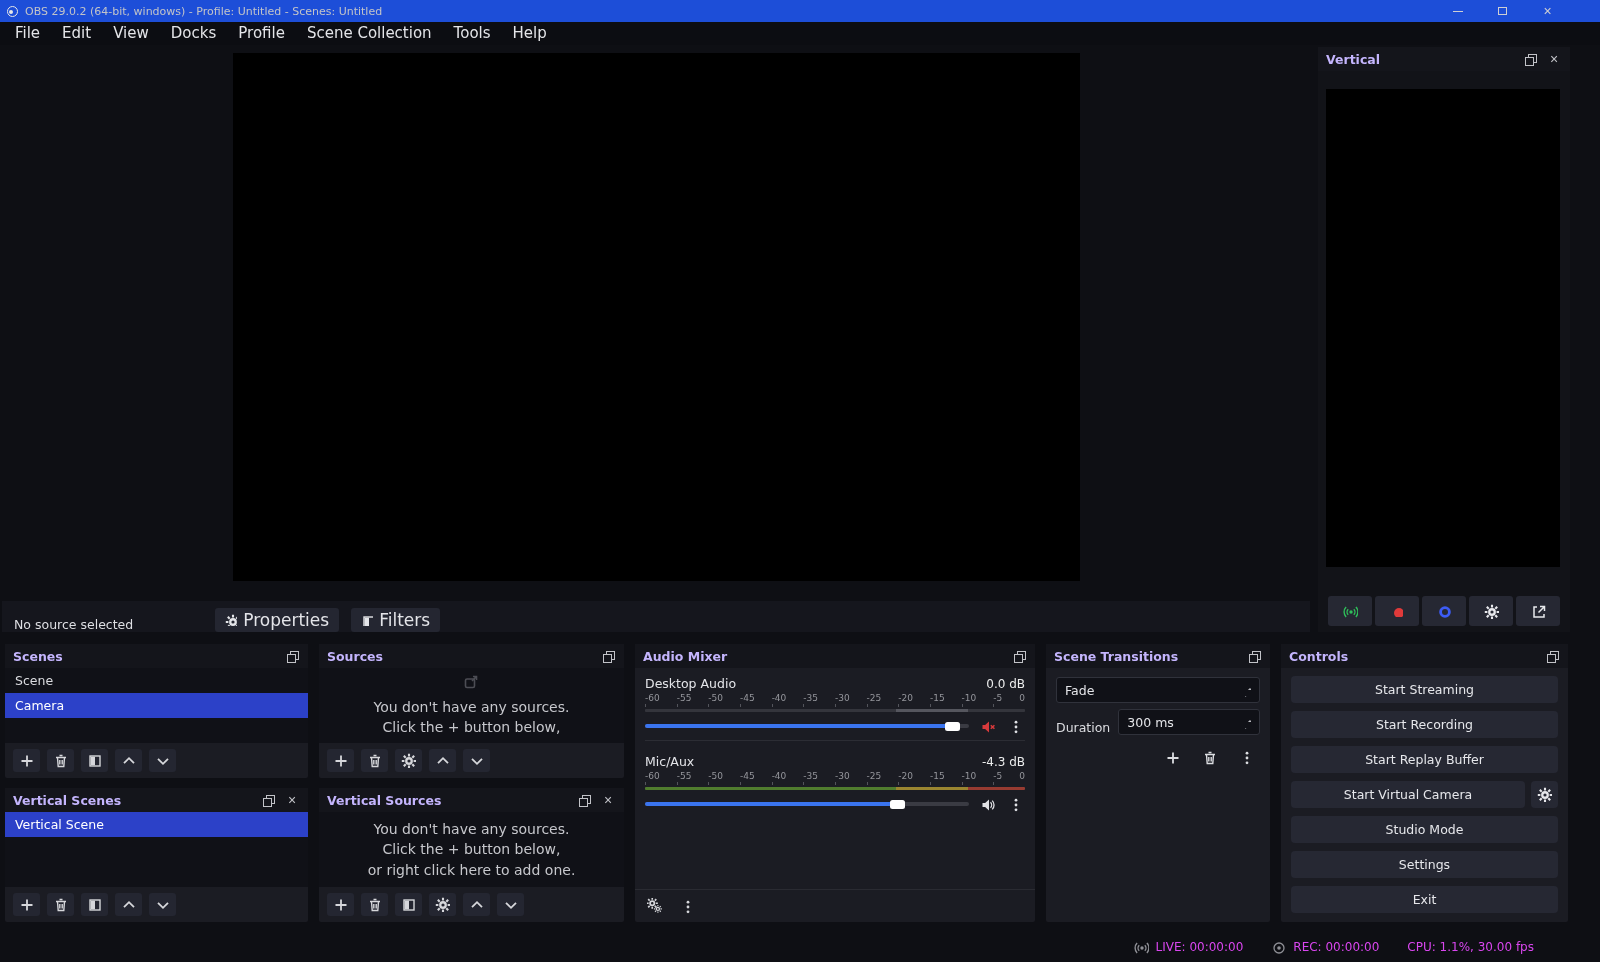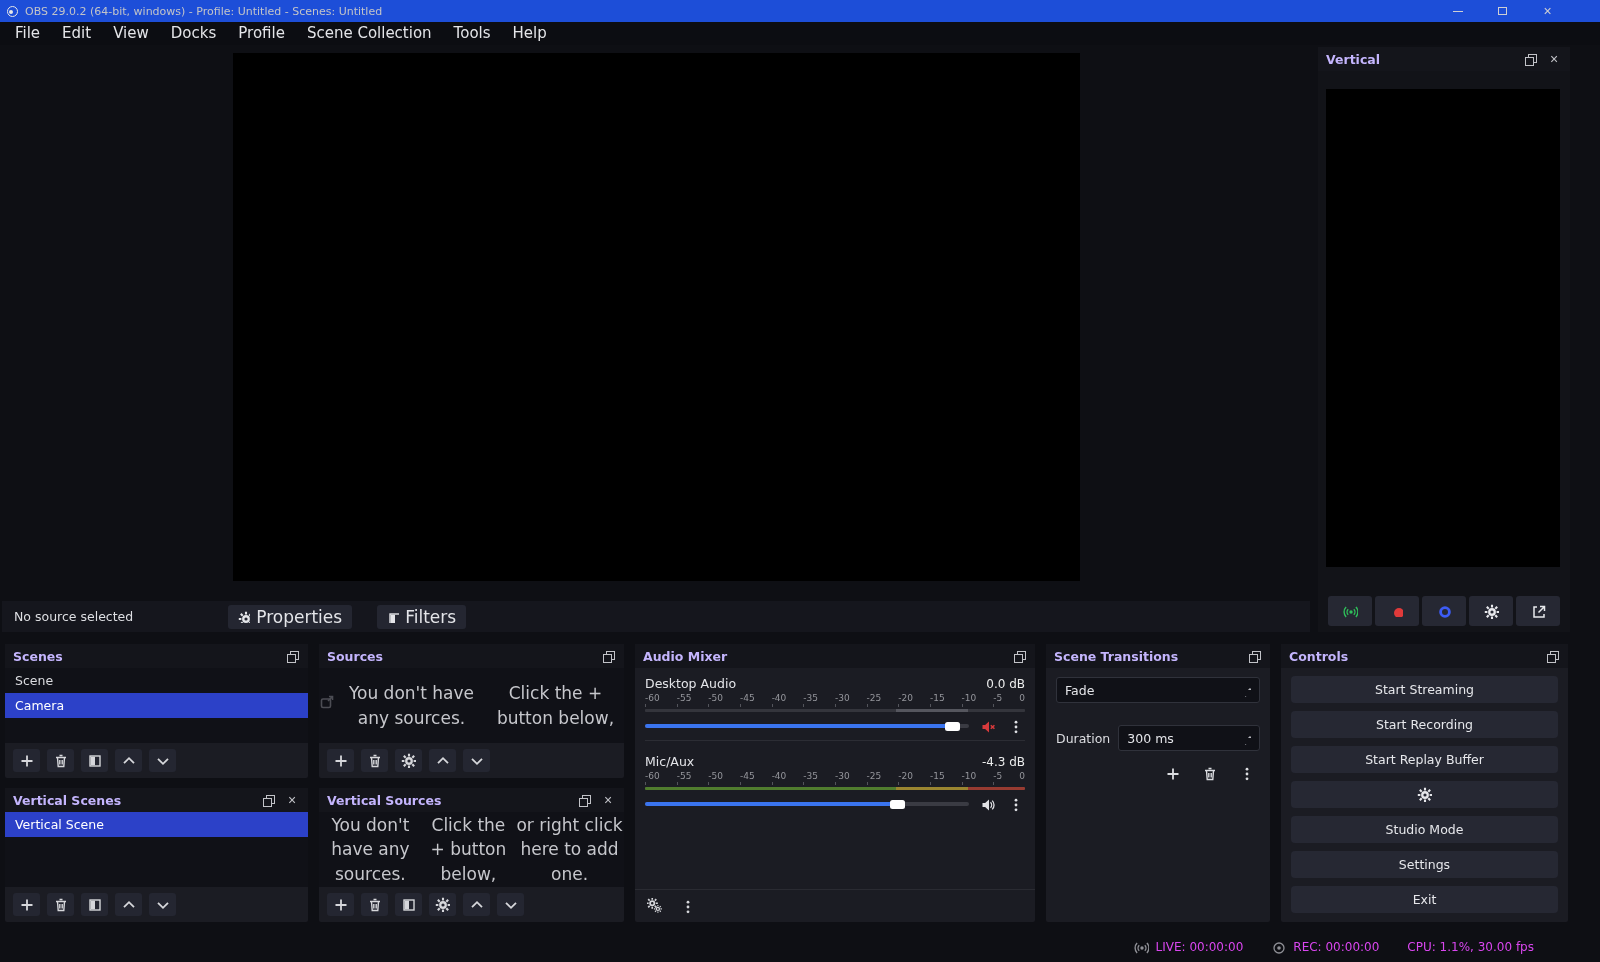--- a/index.html
+++ b/index.html
@@ -32,41 +32,41 @@
   
   #menubar{position:absolute;left:0;top:22px;right:0;height:23px;background:#0c0d12;
            display:flex;align-items:stretch;padding-left:4px}
   .menu-item{padding:0 11px;font-size:15px;line-height:23px;color:#e4e5e9;cursor:default}
 
   
   #preview-canvas{position:absolute;left:233px;top:53px;width:847px;height:528px;background:#000}
 
   
   #source-toolbar{position:absolute;left:2px;top:601px;width:1308px;height:31px;background:#15161d;
-                  display:flex;align-items:center;padding:0 12px;gap:25px}
+                  display:flex;align-items:flex-end;padding:0 12px;gap:12px}
   #source-toolbar .status{font-size:12.5px;color:#dedfe3;margin-right:70px}
   .bar-btn{height:24px;border:none;border-radius:3px;background:var(--btn);color:#e4e5e9;
            font-size:17px;display:flex;align-items:center;gap:6px;padding:0 10px;font-family:inherit}
 
   
   .dock{background:var(--dock);display:flex;flex-direction:column;position:relative;border-radius:2px}
   .dock-header{height:24px;background:var(--header);display:flex;align-items:center;gap:8px;
                padding:0 8px;flex:none}
   .dock-title{font-size:12.5px;font-weight:bold;color:#c4b5fd;flex:1;white-space:nowrap}
   .hdr-btn{width:16px;height:16px;background:none;border:none;color:#c2c3c8;display:flex;
            align-items:center;justify-content:center;padding:0}
   .hdr-close{font-size:14px;line-height:1}
   .inset{background:var(--inset);flex:1;overflow:hidden}
   .list-item{height:25px;line-height:25px;padding:0 10px;font-size:12.5px;color:#dcdde1}
   .list-item.selected{background:var(--selection);color:#fff}
   .dock-toolbar{height:35px;flex:none;display:flex;align-items:center;gap:7px;padding:0 8px}
   .tb-btn{width:27px;height:23px;border:none;border-radius:3px;background:var(--btn);color:#d6d7db;
           display:flex;align-items:center;justify-content:center;padding:0}
-  .empty-msg{flex:1;display:flex;flex-direction:row;align-items:center;justify-content:center;
-             text-align:center;font-size:17px;color:#c6c7cc;line-height:1.45;background:var(--inset)}
+  .empty-msg{flex:1;display:flex;flex-direction:column;align-items:center;justify-content:center;
+             text-align:center;font-size:14px;color:#c6c7cc;line-height:1.45;background:var(--inset)}
   .ghost{color:#7d7e86;opacity:.55;margin-bottom:6px}
 
   
   #vertical-dock{position:absolute;left:1318px;top:47px;width:252px;height:585px}
   #vertical-dock .dock-body{position:relative;flex:1;background:#121318}
   #vertical-canvas{position:absolute;left:8px;right:10px;top:18px;height:478px;background:#000}
   #vertical-footer{position:absolute;left:10px;right:10px;bottom:6px;display:flex;gap:3px}
   .vbtn{flex:1;height:30px;border:none;border-radius:3px;background:#262833;display:flex;
         align-items:center;justify-content:center;color:#e8e9ed;padding:0}
   .green{color:var(--stream_green)} .red{color:var(--record_red)} .blue{color:var(--virtual_blue)}
@@ -98,21 +98,21 @@
   #mixer-toolbar{position:absolute;left:0;right:0;bottom:0;height:33px;border-top:1px solid #2a2b32;
                  display:flex;align-items:center;gap:16px;padding:0 12px}
   .flat-btn{border:none;background:none;color:#d6d7db;display:flex;align-items:center;justify-content:center;padding:0}
 
   
   #transitions-body{padding:9px 10px;display:flex;flex-direction:column}
   .field{height:26px;background:var(--inset);border:1px solid #30323b;border-radius:3px;
          display:flex;align-items:center;padding:0 8px;font-size:12.5px;color:#e4e5e9}
   .spinner{margin-left:auto;display:flex;flex-direction:column;gap:1px;color:#b9bac0}
   .spinner .ic{width:9px;height:6px}
-  .duration-row{display:flex;align-items:center;margin-top:22px}
+  .duration-row{display:flex;align-items:flex-end;margin-top:6px}
   .duration-row .lbl{font-size:12.5px;color:#dcdde1;margin-right:8px;flex:none}
   .duration-row .field{flex:1}
   #transition-actions{display:flex;justify-content:flex-end;gap:13px;margin-top:10px;padding-right:2px}
   .ta-btn{width:24px;height:24px;border:none;background:none;border-radius:3px;color:#dcdde1;
           display:flex;align-items:center;justify-content:center;padding:0}
 
   
   #controls-body{flex:1;display:flex;flex-direction:column;gap:8px;padding:8px 10px}
   .ctl-btn{height:27px;border:none;border-radius:4px;background:#262833;color:#e6e7eb;font-size:12.5px;
            display:flex;align-items:center;justify-content:center;font-family:inherit}
@@ -629,20 +629,21 @@
             <svg class="ic">
               <use href="#i-popout"></use>
             </svg>
           </button>
       </div>
       <div id="controls-body">
         <button class="ctl-btn">Start Streaming</button>
         <button class="ctl-btn">Start Recording</button>
         <button class="ctl-btn">Start Replay Buffer</button>
         <div class="ctl-row">
+          <button class="ctl-btn">Start Virtual Camera</button>
           <button class="ctl-btn ctl-gear">
               <svg class="ic">
                 <use href="#i-gear"></use>
               </svg>
             </button>
         </div>
         <button class="ctl-btn">Studio Mode</button>
         <button class="ctl-btn">Settings</button>
         <button class="ctl-btn">Exit</button>
       </div>

